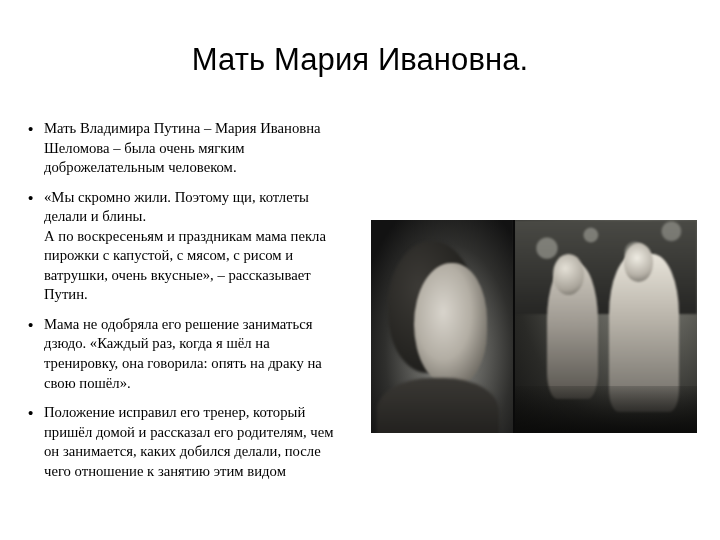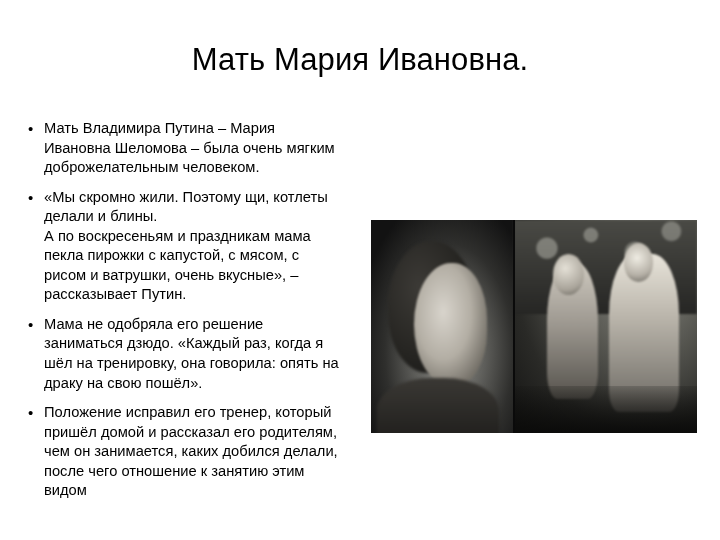--- a/index.html
+++ b/index.html
@@ -56,20 +56,21 @@
     position: absolute;
     left: 6px;
     top: 0px;
     font-size: 15px;
     line-height: 1.33;
     color: #000000;
   }
   .bullet-text {
     display: block;
     white-space: pre-line;
+    font-family: Liberation Serif, serif;
   }
   .photo-frame {
     position: absolute;
     left: 371px;
     top: 213px;
     width: 326px;
     height: 213px;
     background: #0d0d0d;
     overflow: hidden;
   }

